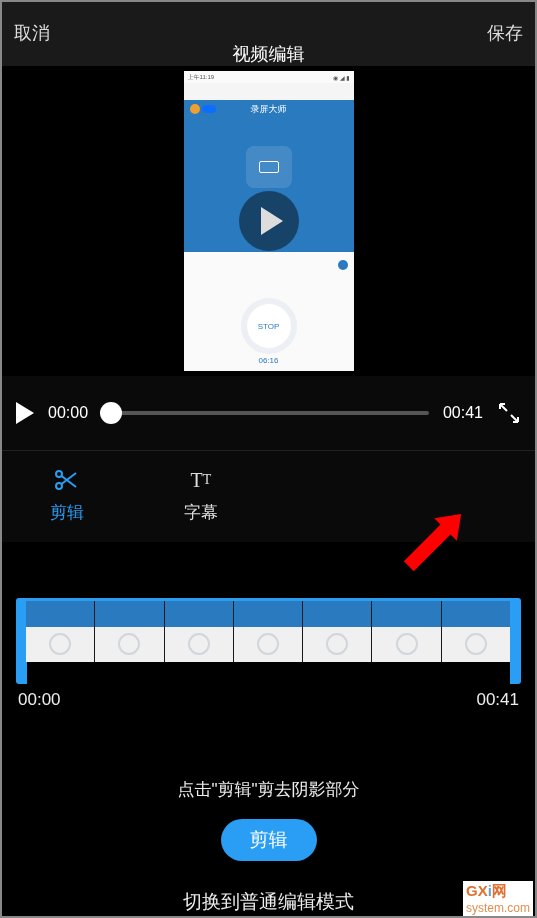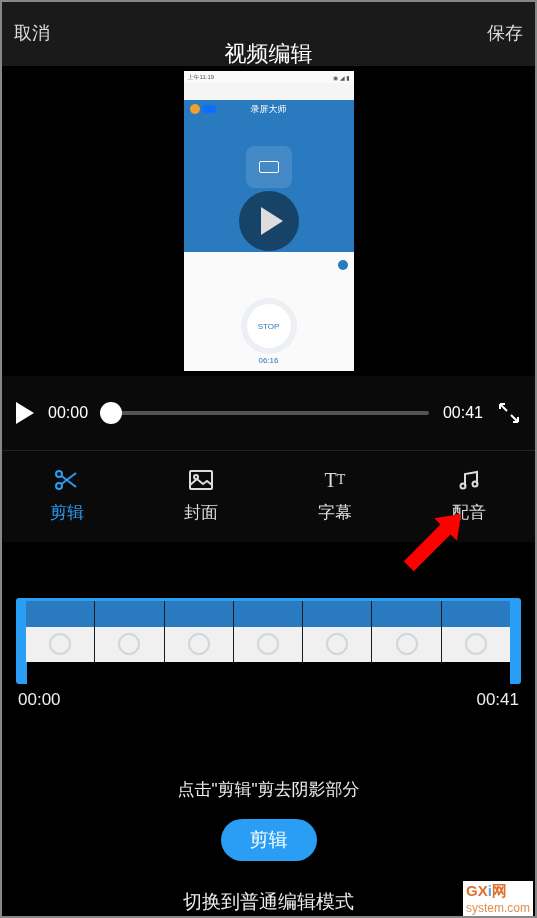--- a/index.html
+++ b/index.html
@@ -14,21 +14,21 @@
 }
 .header {
   height: 66px;
   display: flex;
   align-items: center;
   justify-content: space-between;
   padding: 13px 14px;
   background: #1a1a1a;
 }
 .header .btn { font-size: 18px; color: #ddd; }
-.header .title { font-size: 22px; color: #fff; margin-top: 41px; }
+.header .title { font-size: 18px; color: #fff; margin-top: 41px; }
 .preview-area {
   height: 310px;
   background: #000;
   display: flex;
   align-items: center;
   justify-content: center;
   position: relative;
 }
 .phone-mock {
   width: 170px;
@@ -289,42 +289,22 @@
     <div class="icon">
       <svg width="26" height="22" viewBox="0 0 26 22" fill="none" stroke="#2a9df4" stroke-width="2">
         <circle cx="5" cy="5" r="3"></circle>
           <circle cx="5" cy="17" r="3"></circle>
         <path d="M7.5 7 L22 18 M7.5 15 L22 4"></path>
       </svg>
     </div>
     <span>剪辑</span>
   </div>
   <div class="tab">
-    <div class="icon">
-      <svg width="24" height="20" viewBox="0 0 24 20" fill="none" stroke="#ddd" stroke-width="2">
-        <rect x="1" y="1" width="22" height="18" rx="1"></rect>
-        <circle cx="7" cy="7" r="2"></circle>
-          <path d="M1 15 L8 9 L14 14 L18 11 L23 15"></path>
-      </svg>
-    </div>
-    <span>封面</span>
-  </div>
-  <div class="tab">
     <div class="icon" style="font-size:20px;font-family:serif;color:#ddd;">T<span style="font-size:14px;">T</span></div>
     <span>字幕</span>
-  </div>
-  <div class="tab">
-    <div class="icon">
-      <svg width="22" height="22" viewBox="0 0 22 22" fill="none" stroke="#ddd" stroke-width="2">
-        <path d="M7 17 V5 L19 3 V15"></path>
-          <circle cx="5" cy="17" r="2.5"></circle>
-          <circle cx="17" cy="15" r="2.5"></circle>
-      </svg>
-    </div>
-    <span>配音</span>
   </div>
 </div>
 
 <div class="timeline-area">
   <div class="arrow">
     <div class="arrow-line"></div>
       <div class="arrow-head"></div>
   </div>
   <div class="timeline">
     <div class="handle left"></div>

